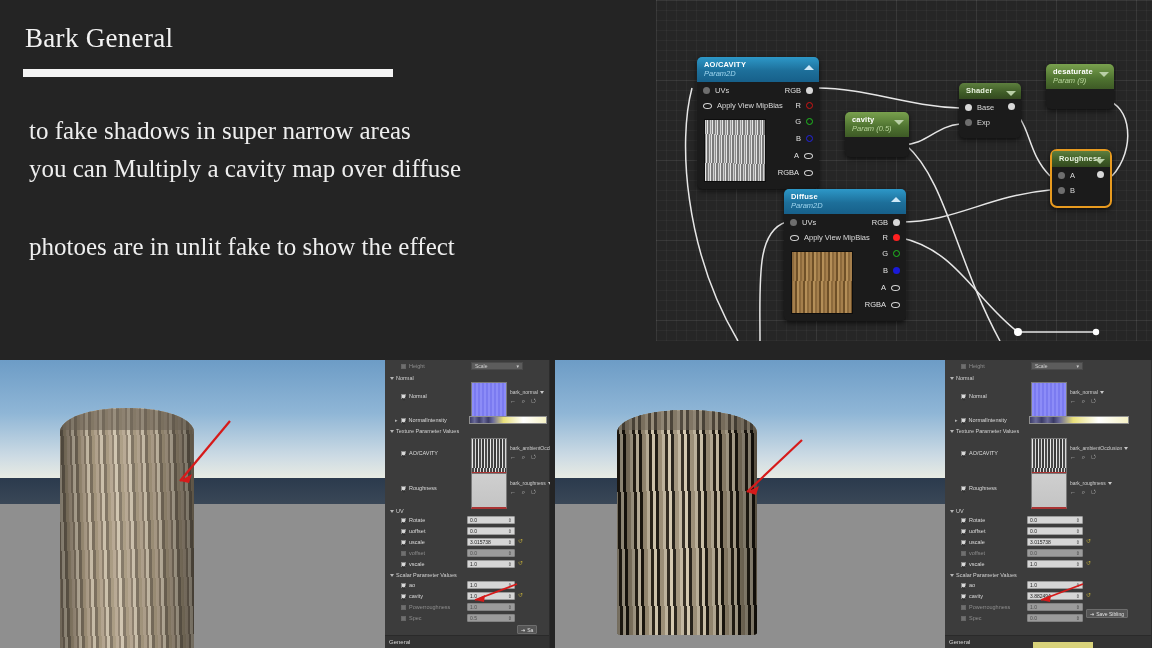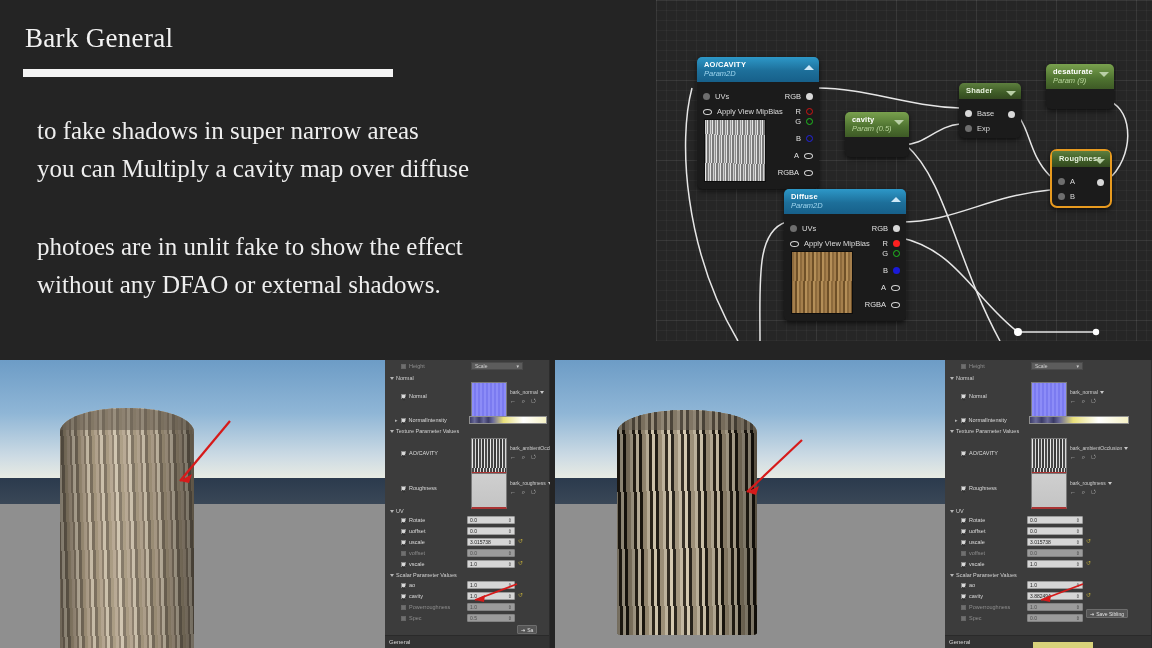--- a/index.html
+++ b/index.html
@@ -16,21 +16,21 @@
   .slide-text{ position:absolute; left:0; top:0; width:656px; height:358px; background:#242424; }
   .slide-title{
     position:absolute; left:25px; top:23px;
     font-family:"Liberation Serif", serif;
     font-size:27px; color:#f2f2f2; letter-spacing:.3px;
   }
   .title-rule{
     position:absolute; left:23px; top:69px; width:370px; height:8px;
     background:#f4f4f4;
   }
-  .body-block{ position:absolute; left:37px; top:112px; width:610px; }
+  .body-block{ position:absolute; left:29px; top:112px; width:610px; }
   .body-line{
     font-family:"Liberation Serif", serif;
     font-size:25px; line-height:38px; color:#eeeeee; white-space:nowrap;
   }
   .para-gap{ height:40px; }
 
   
   .graph{
     position:absolute; left:656px; top:0; width:496px; height:341px;
     background:#262626;
@@ -53,21 +53,21 @@
   }
   .node-head .ttl{ font-size:7.5px; font-weight:bold; color:#ffffff; letter-spacing:.2px; line-height:9px;}
   .node-head .sub{ font-size:7.5px; color:#9fd6ef; font-style:italic; line-height:9px;}
   .caret{ position:absolute; right:5px; top:8px; width:0;height:0;
           border-left:5px solid transparent;border-right:5px solid transparent;}
   .caret.up{ border-bottom:5px solid #cfe9f7; }
   .caret.down{ border-top:5px solid #cfe9f7; }
   .caret.dk{ border-top-color:#b9cfa6; border-bottom-color:#b9cfa6; }
 
   .node-body{ padding:4px 0 5px 0; position:relative; }
-  .prow{ display:flex; align-items:flex-end; justify-content:space-between;
+  .prow{ display:flex; align-items:flex-start; justify-content:space-between;
          padding:0 6px; height:15px; }
   .pin-l{ display:flex; align-items:center; gap:5px; }
   .pin-r{ display:flex; align-items:center; gap:5px; }
   .plabel{ font-size:7.5px; color:#dcdcdc; }
   .dot{ width:7px;height:7px;border-radius:50%; background:#d8d8d8; flex:none;}
   .dot.hollow{ background:transparent; border:1.6px solid #d8d8d8; width:7px;height:7px;}
   .dot.gray{ background:#6e6e6e; }
   .dot.red{ background:#ff2020; }
   .dot.red.hollow{ background:transparent;border-color:#d01414;}
   .dot.green.hollow{ background:transparent;border-color:#1fbe1f;}
@@ -187,21 +187,20 @@
 <div id="root">
 
   <div class="slide-text">
     <div class="slide-title">Bark General</div>
     <div class="title-rule"></div>
     <div class="body-block">
       <div class="body-line">to fake shadows in super narrow areas</div>
       <div class="body-line">you can Multiply a cavity map over diffuse</div>
       <div class="para-gap"></div>
       <div class="body-line">photoes are in unlit fake to show the effect</div>
-      <div class="body-line">without any DFAO or external shadows.</div>
     </div>
   </div>
 
   <div class="graph">
 
     <svg class="wires" viewBox="0 0 496 341" preserveAspectRatio="none">
       <g fill="none" stroke="#e6e6e6" stroke-width="1.5">
 
         <path d="M162,88 C210,88 250,106 304,108"></path>
 

